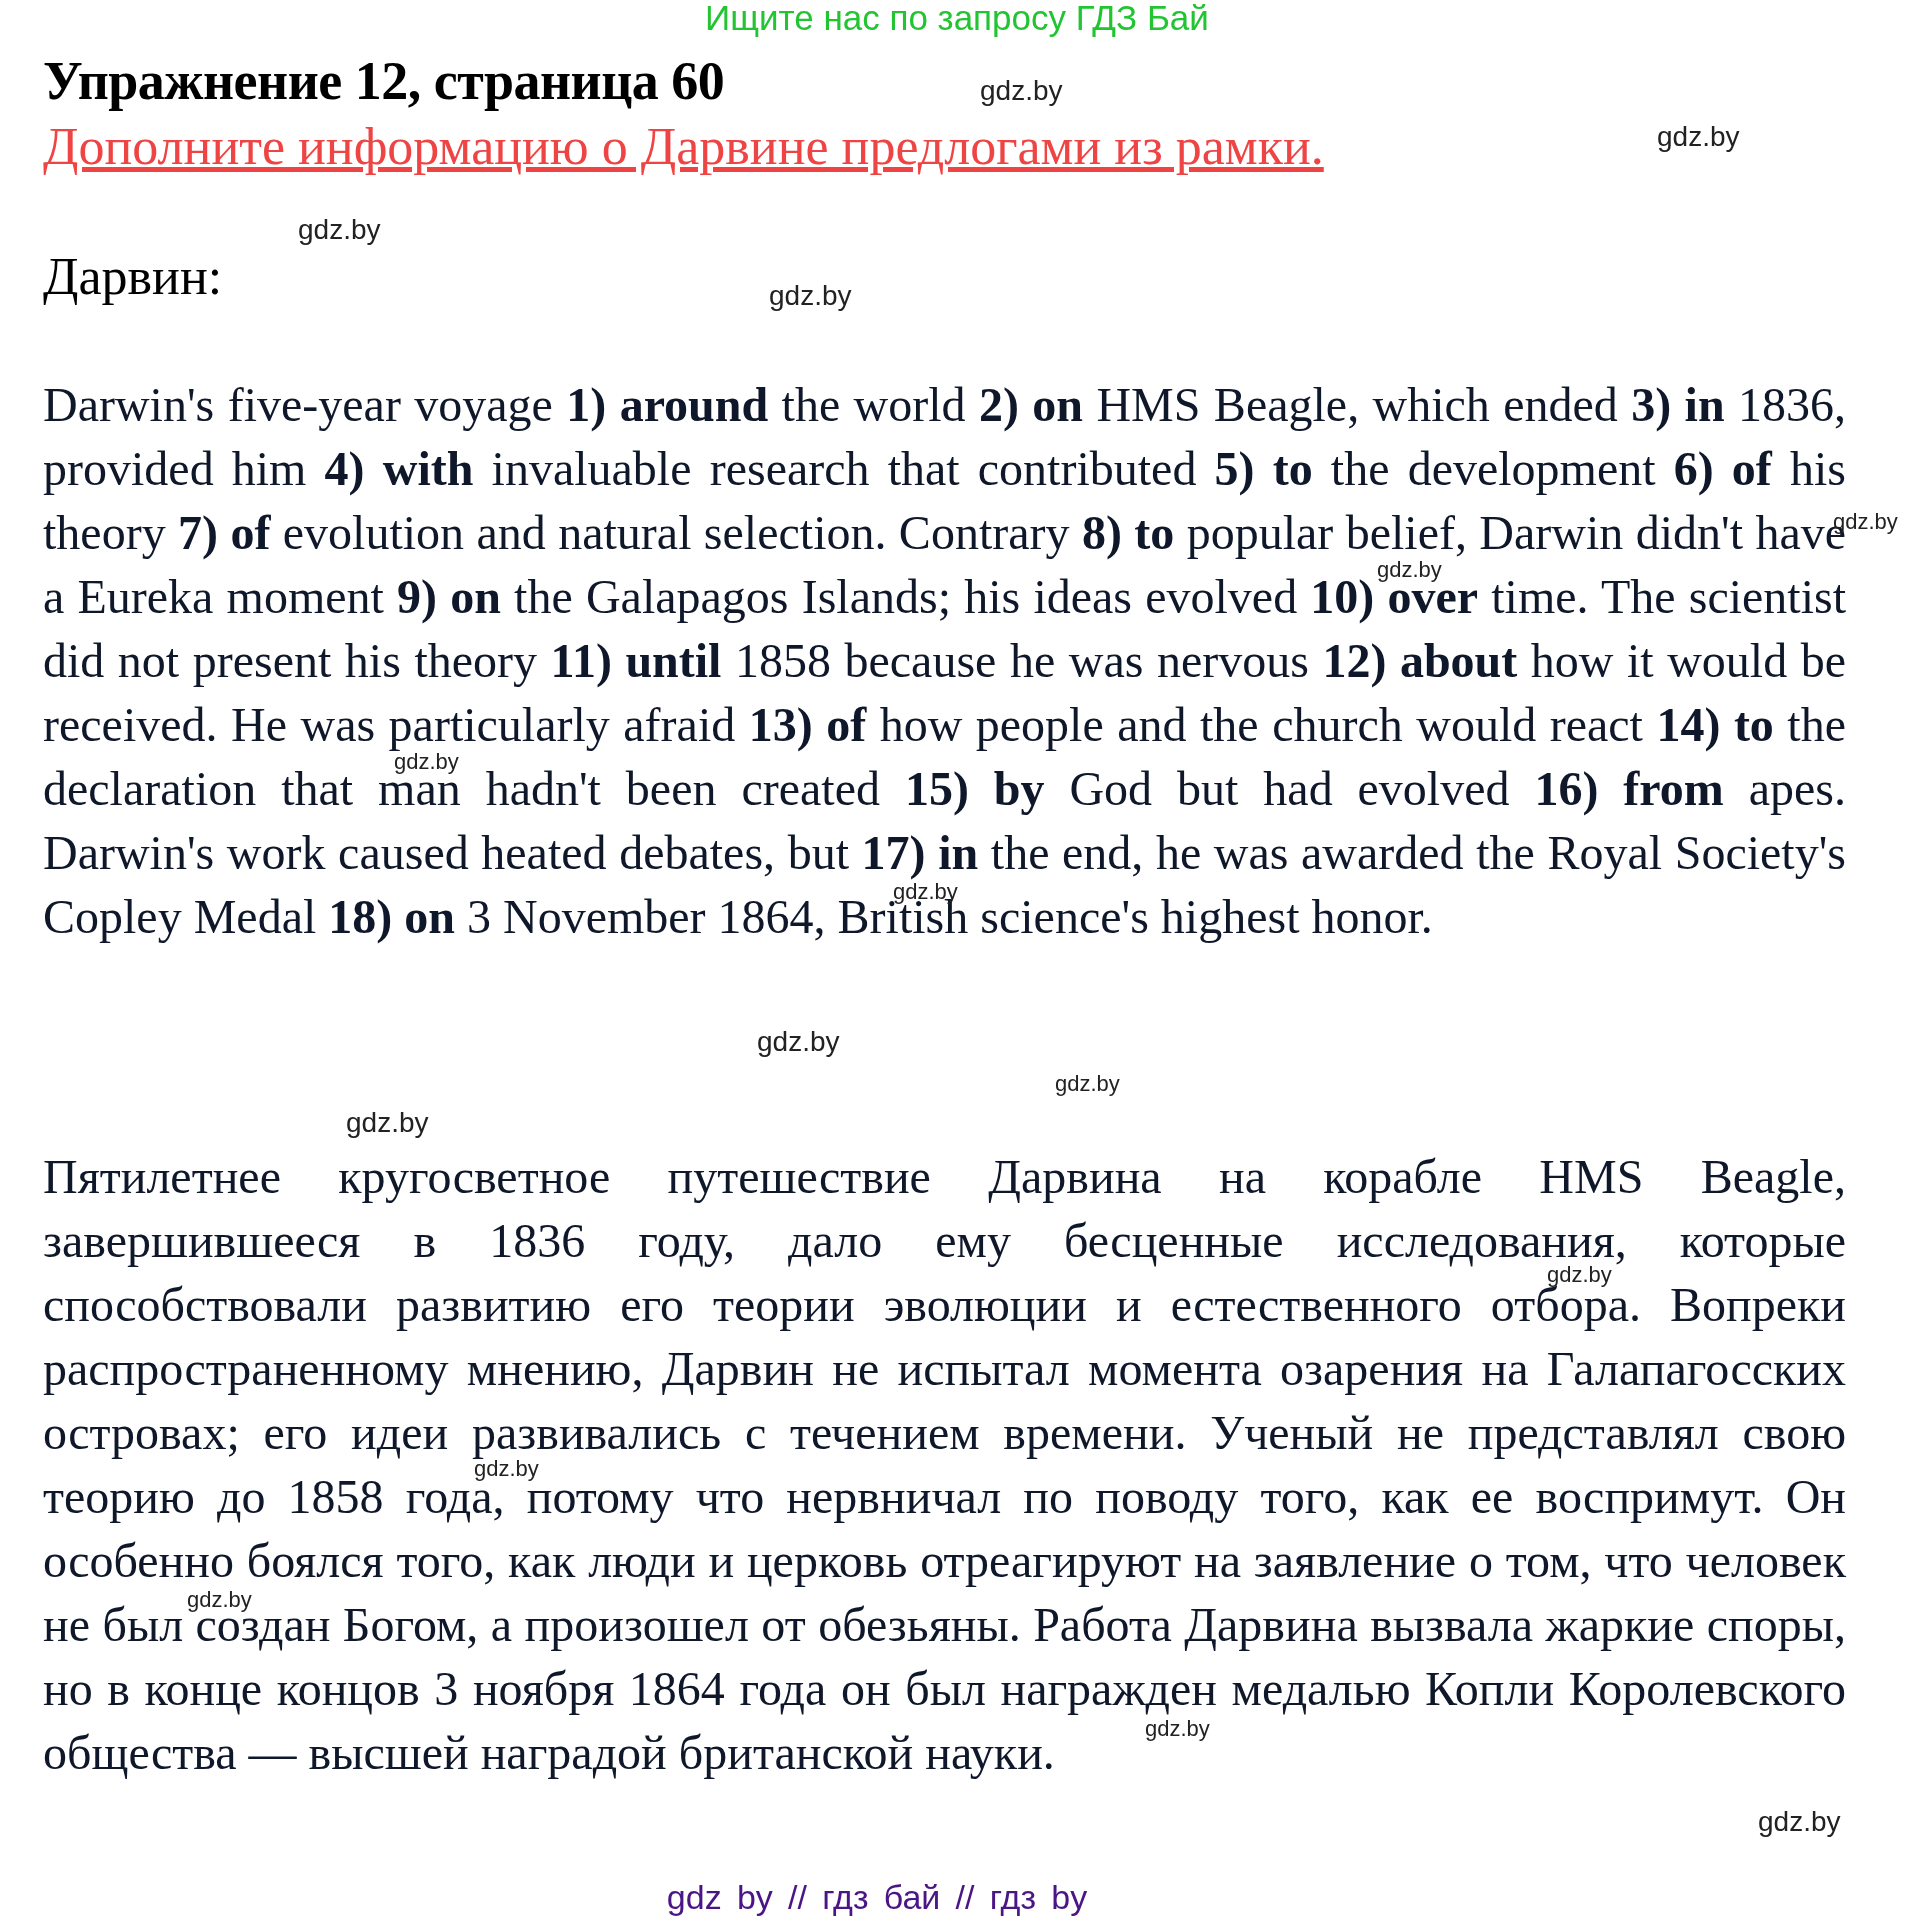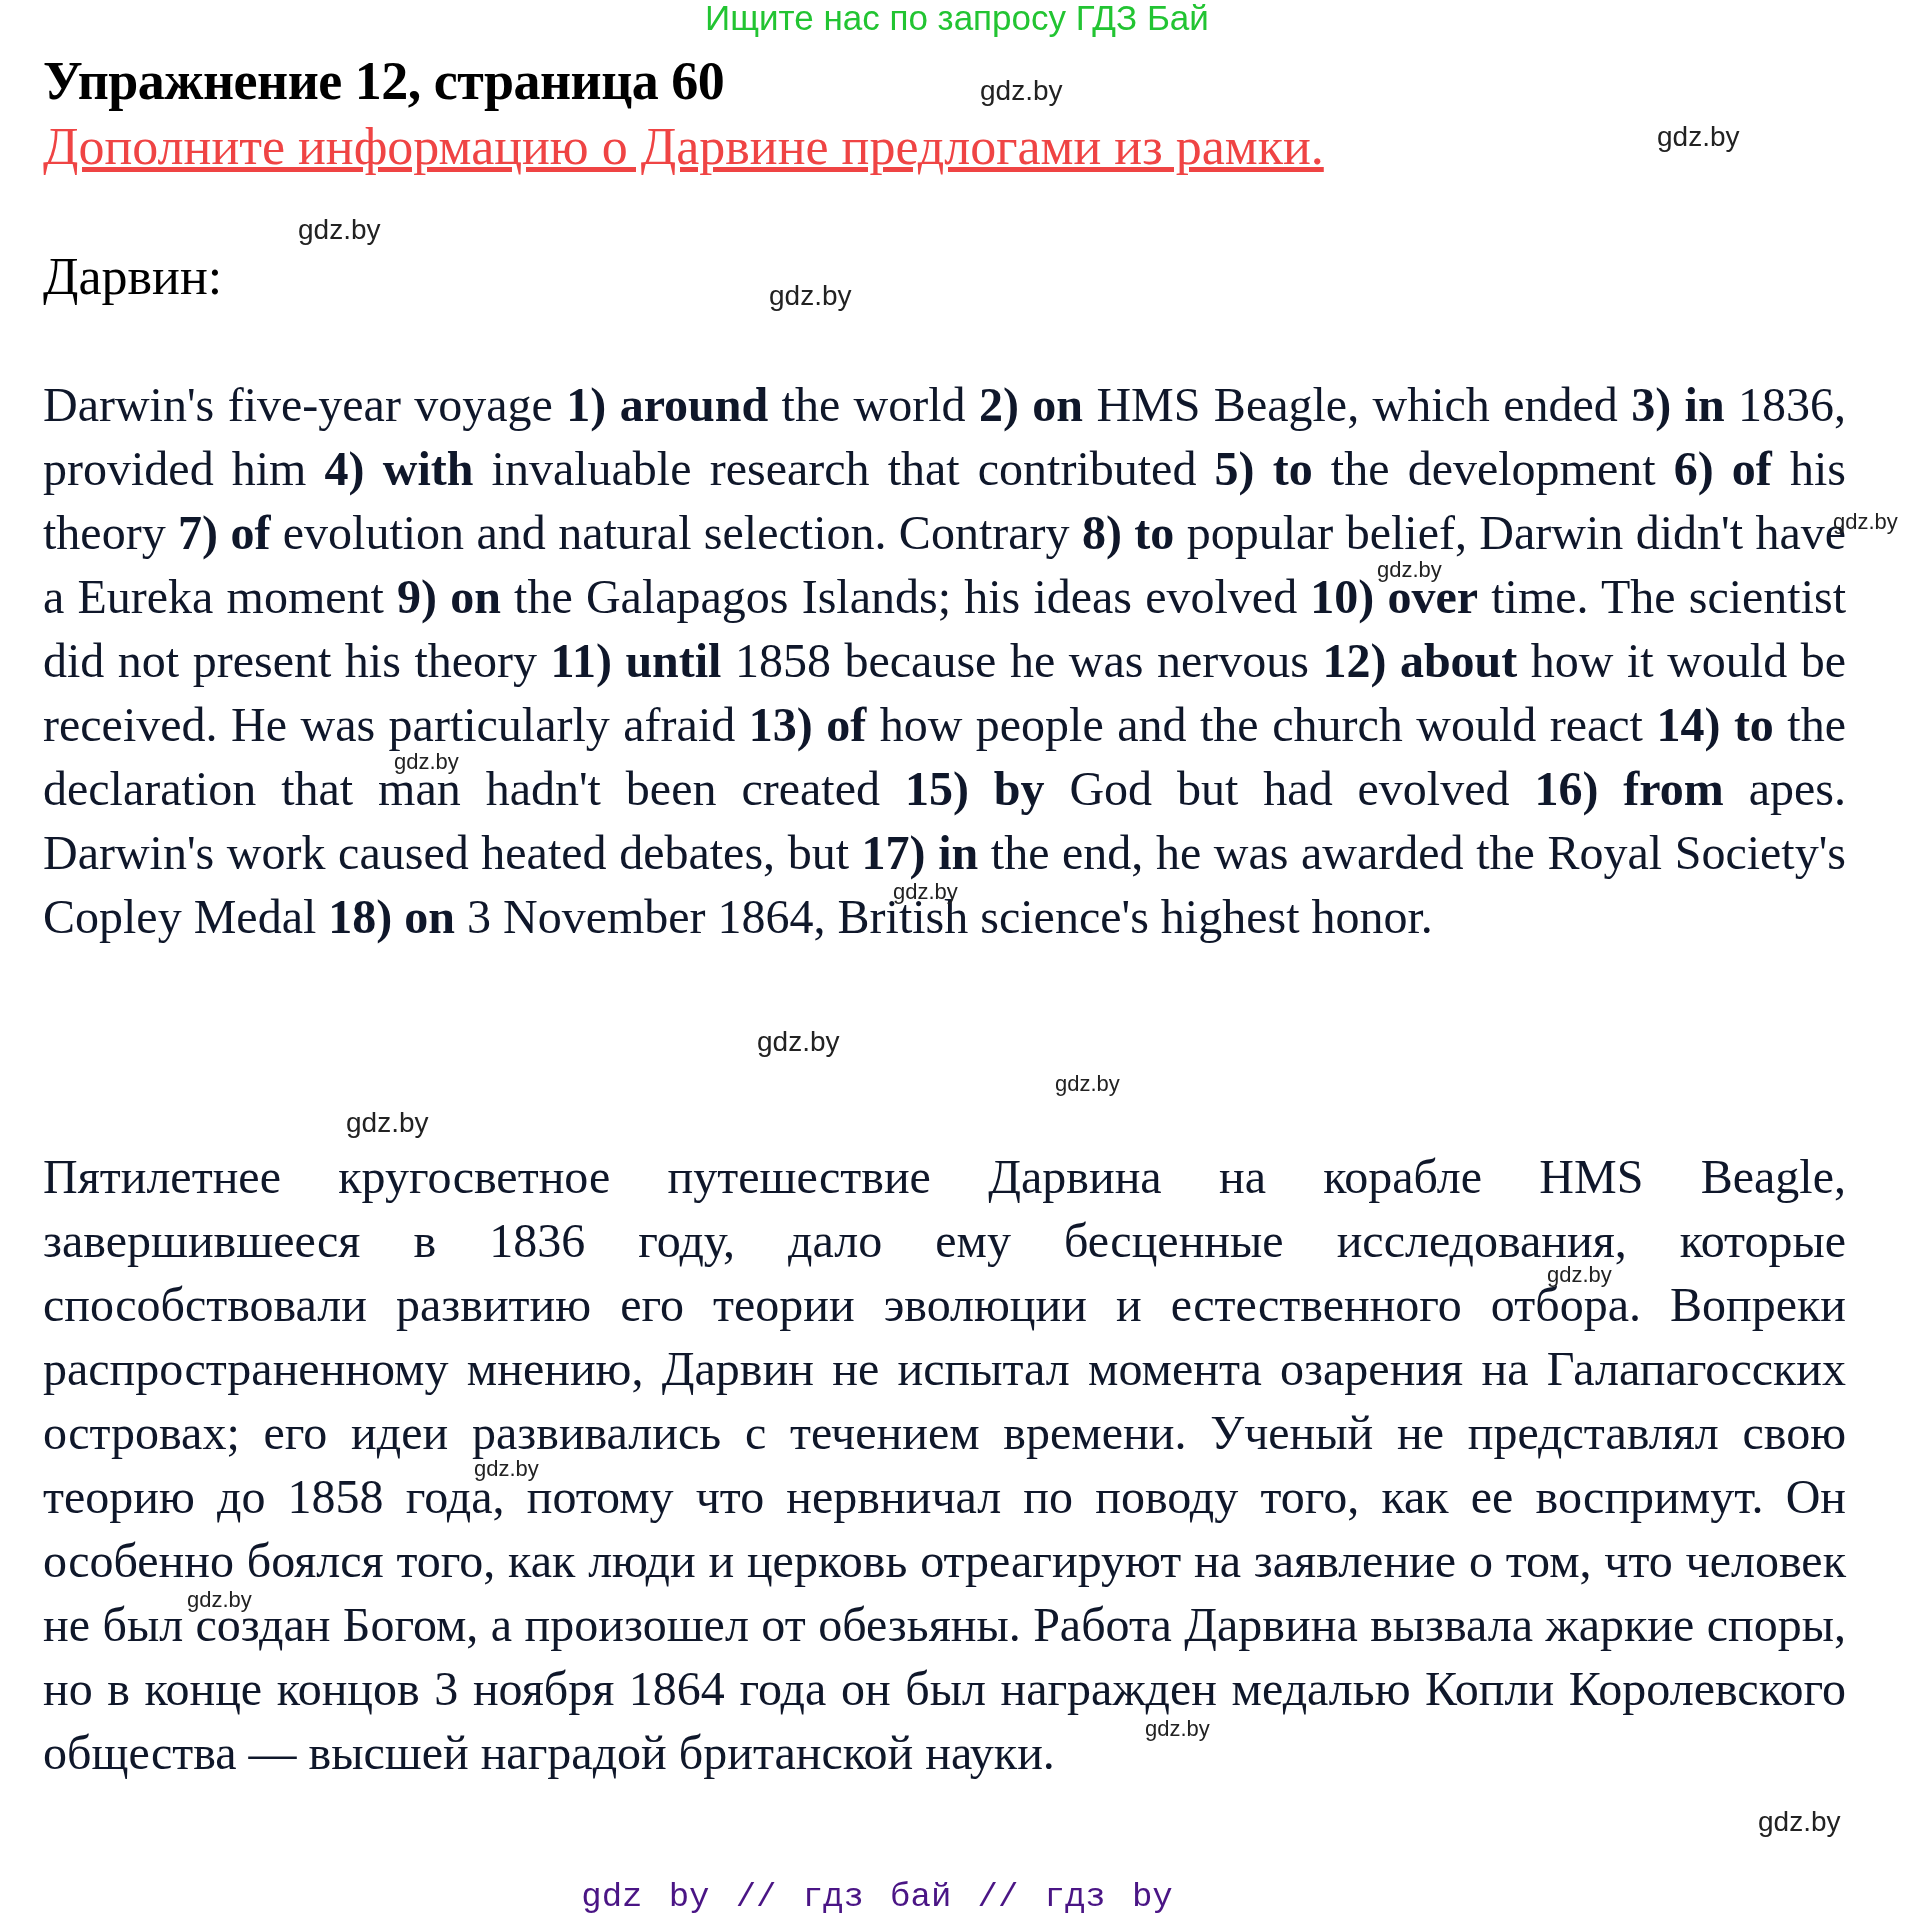--- a/index.html
+++ b/index.html
@@ -13,21 +13,21 @@
   .answer { left:43px; top:247px; font-family:"Liberation Serif", serif; font-size:52px; color:#000; }
   .para { left:43px; width:1803px; font-family:"Liberation Serif", serif; font-size:48px;
     line-height:64px; color:#0f172a; text-align:justify; text-align-last:left; }
   .para-en { top:373px; }
   .para-ru { top:1145px; }
   .para b { font-weight:bold; }
   .wm { font-family:"Liberation Sans", sans-serif; color:#222; white-space:nowrap;text-align:center; }
   .wm-lg { font-size:28px; }
   .wm-sm { font-size:22px; }
   .footer { left:0; width:1754px; top:1878px; text-align:center;
-    font-family:Liberation Mono, monospace; font-size:34px; color:#4a1585; word-spacing:5.8px; }
+    font-family:Liberation Sans, sans-serif; font-size:34px; color:#4a1585; word-spacing:5.8px; }
 </style>
 </head>
 <body>
 
 <div class="abs top-promo">Ищите нас по запросу ГДЗ Бай</div>
 
 <div class="abs title">Упражнение 12, страница 60</div>
 <div class="abs subtitle">Дополните информацию о Дарвине предлогами из рамки.</div>
 <div class="abs answer">Дарвин:</div>
 

